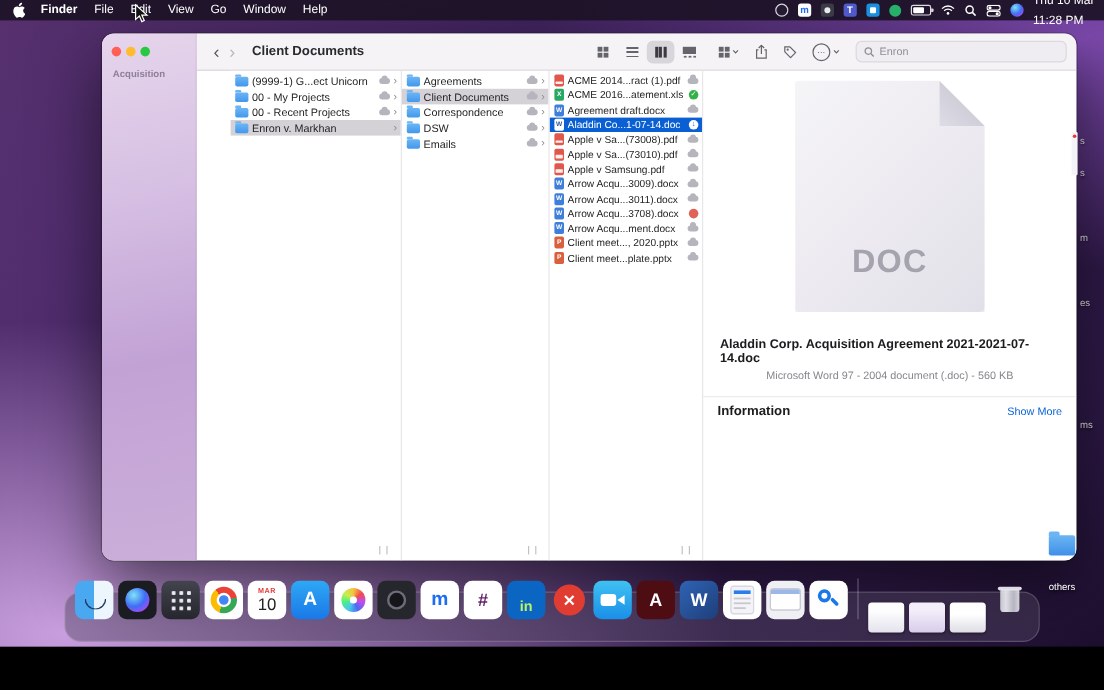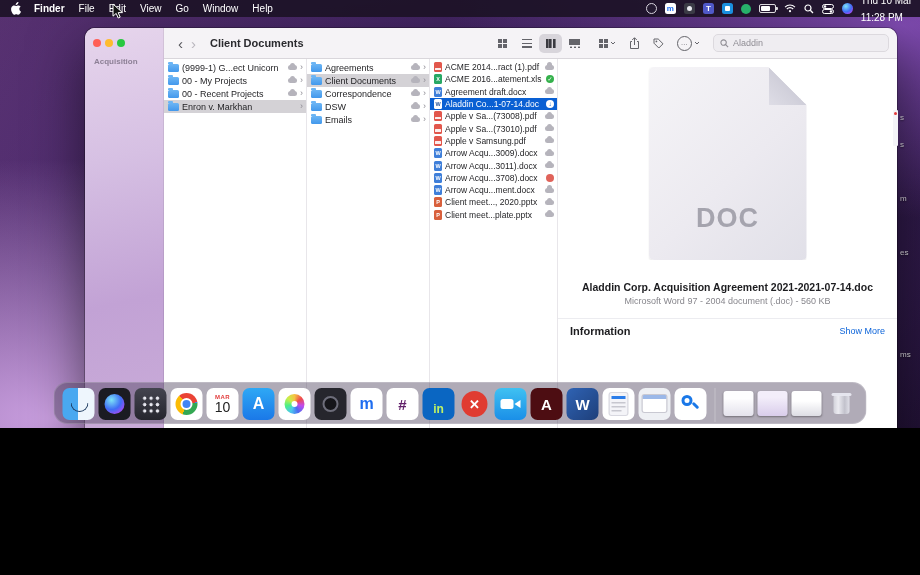--- a/index.html
+++ b/index.html
@@ -1,16 +1,16 @@
 <!DOCTYPE html>
 <html><head>
 <meta charset="utf-8">
 <style>
   html,body{margin:0;padding:0;background:#000;}
-  .screen{position:relative;width:920px;height:428px;overflow:hidden;
+  .screen{position:relative;width:920px;height:539px;overflow:hidden;
     font-family:"Liberation Sans",sans-serif;
     background:
       radial-gradient(900px 420px at 6% 98%, rgba(209,166,231,.95), rgba(209,166,231,0) 62%),
       radial-gradient(760px 320px at 98% 6%, rgba(142,84,196,.85), rgba(142,84,196,0) 60%),
       radial-gradient(1100px 560px at 58% 52%, rgba(99,55,152,.55), rgba(99,55,152,0) 66%),
       linear-gradient(115deg,#57316f 0%,#3c2156 35%,#241336 72%,#180c27 100%);}
   
   .menubar{position:absolute;left:0;top:0;width:100%;height:17px;display:flex;align-items:center;
     background:rgba(28,18,38,.92);color:#fff;font-size:10px;z-index:40;}
   .menubar .apple{margin:0 6px 0 10px;display:flex;align-items:center;}
@@ -69,21 +69,21 @@
   .i-gal{width:11px;height:9px;background:
     linear-gradient(#64646a,#64646a) 0 0/11px 6px no-repeat,
     radial-gradient(circle,#64646a 1px,transparent 1.2px) 0 7px/4px 3px repeat-x;}
   .tb-btn{display:flex;align-items:center;gap:2px;margin-left:13px;}
   .tb-svg{display:block;}
   .more-circle{width:13px;height:13px;border-radius:50%;border:1.2px solid #64646a;color:#64646a;font-size:7px;line-height:11px;text-align:center;letter-spacing:.5px;}
   .search{margin-left:13px;width:176px;height:18px;border-radius:5px;background:#efedf1;border:1px solid #dcd9de;
     display:flex;align-items:center;gap:4px;padding:0 6px;box-sizing:border-box;}
   .search .ph{font-size:9px;color:#8f8d94;}
   
-  .content{flex:1;display:flex;min-height:0;position:relative;background:#fff;}
+  .content{flex:1;display:flex;min-height:0;position:relative;background:#fff;margin-left:28px;}
   .col{border-right:1px solid #e8e6ea;overflow:hidden;padding-top:2px;box-sizing:border-box;}
   .col1{width:143px;}.col2{width:123px;}.col3{width:128px;}
   .row{display:flex;align-items:center;height:13px;padding:0 3px 0 4px;font-size:9px;color:#1f1f22;gap:3px;}
   .col3 .row{height:12.3px;font-size:8.5px;}
   .row.sel-gray{background:#d4d2d6;}
   .row.sel-blue{background:#0a60d3;color:#fff;}
   .row .lbl{flex:1;white-space:nowrap;overflow:hidden;min-width:0;}
   .row .chev{font-size:9px;color:#8e8c94;line-height:1;}
   .folder{width:11px;height:8px;background:linear-gradient(180deg,#6cb5f4,#4298ec);border-radius:1.5px;position:relative;flex:0 0 auto;}
   .folder::before{content:"";position:absolute;left:0;top:-2px;width:5px;height:2.5px;background:#6cb5f4;border-radius:1px 1px 0 0;}
@@ -106,30 +106,30 @@
   
   .preview{flex:1;position:relative;display:flex;flex-direction:column;align-items:center;min-width:0;}
   .doc-icon{margin-top:8px;width:158px;height:193px;position:relative;border-radius:5px;
     background:linear-gradient(135deg,#f5f4f7 0%,#eceaf0 55%,#e1e0e8 100%);
     box-shadow:0 1px 3px rgba(0,0,0,.12);
     clip-path:polygon(0 0,calc(100% - 38px) 0,100% 38px,100% 100%,0 100%);}
   .doc-fold{position:absolute;top:0;right:0;width:38px;height:38px;
     background:linear-gradient(225deg,#fdfdfe 0%,#fdfdfe 50%,#cfced9 50%,#dedde6 100%);}
   .doc-badge{position:absolute;bottom:26px;left:0;width:100%;text-align:center;
     font-size:27px;font-weight:bold;color:#a5a4ae;letter-spacing:1px;}
-  .pv-name{margin-top:21px;font-size:10.5px;font-weight:bold;color:#1c1c1f;text-align:center;padding:0 14px;}
+  .pv-name{margin-top:21px;font-size:10.5px;font-weight:bold;color:#1c1c1f;padding:0 14px;}
   .pv-meta{margin-top:3px;font-size:9px;color:#87868c;text-align:center;}
   .pv-info{margin-top:12px;width:100%;box-sizing:border-box;padding:6px 12px 0 12px;border-top:1px solid #ececf0;
     display:flex;justify-content:space-between;align-items:center;}
   .pv-info .info-lbl{font-size:11px;font-weight:bold;color:#1c1c1f;}
   .pv-info .show-more{font-size:9px;color:#0b63d9;}
   
-  .dock{position:absolute;left:50%;bottom:4px;transform:translateX(-50%);height:42px;padding:5px 8px;box-sizing:border-box;
+  .dock{position:absolute;left:50%;bottom:4px;transform:translateX(-50%);height:42px;padding:18px 8px;box-sizing:border-box;
     background:rgba(80,68,96,.45);border:1px solid rgba(255,255,255,.18);border-radius:14px;
-    display:flex;align-items:flex-start;gap:4px;z-index:45;margin-top:40px;}
+    display:flex;align-items:flex-end;gap:4px;z-index:45;margin-top:40px;}
   .dk{width:32px;height:32px;border-radius:7px;position:relative;flex:0 0 auto;}
   .dk-finder{background:linear-gradient(90deg,#49a8f0 0 50%,#eef6fd 50% 100%);}
   .dk-finder::after{content:"";position:absolute;left:8px;bottom:8px;width:16px;height:8px;border:1.5px solid #1d3a5f;border-top:none;border-radius:0 0 9px 9px;}
   .dk-siri{background:#1b1b22;}
   .dk-siri::before{content:"";position:absolute;left:6px;top:6px;width:20px;height:20px;border-radius:50%;
     background:radial-gradient(circle at 35% 30%,#7de3f7,#3f6df5 50%,#c63ff5 90%);}
   .dk-launchpad{background:linear-gradient(180deg,#44444f,#26262e);}
   .dk-launchpad::before{content:"";position:absolute;left:7px;top:7px;width:19px;height:19px;
     background:radial-gradient(circle,#e8e8f0 1.6px,transparent 2px) 0 0/6.4px 6.4px;}
   .dk-chrome{background:#fff;}
@@ -303,21 +303,21 @@
           <svg class="tb-svg" width="6" height="4" viewBox="0 0 6 4">
               <path d="M1 1l2 2 2-2" stroke="#64646a" fill="none"></path>
             </svg>
         </span>
 
         <span class="search">
           <svg width="9" height="9" viewBox="0 0 10 10">
               <circle cx="4" cy="4" r="3" stroke="#8f8d94" fill="none" stroke-width="1.2"></circle>
               <path d="M6.3 6.3L9 9" stroke="#8f8d94" stroke-width="1.3"></path>
             </svg>
-          <span class="ph">Aladdin</span>
+          <span class="ph">Enron</span>
         </span>
       </div>
 
       <div class="content">
 
         <div class="col col1">
           <div class="row">
             <span class="folder"></span>
             <span class="lbl">(9999-1) G...ect Unicorn</span>
             <span class="cloud"></span>

